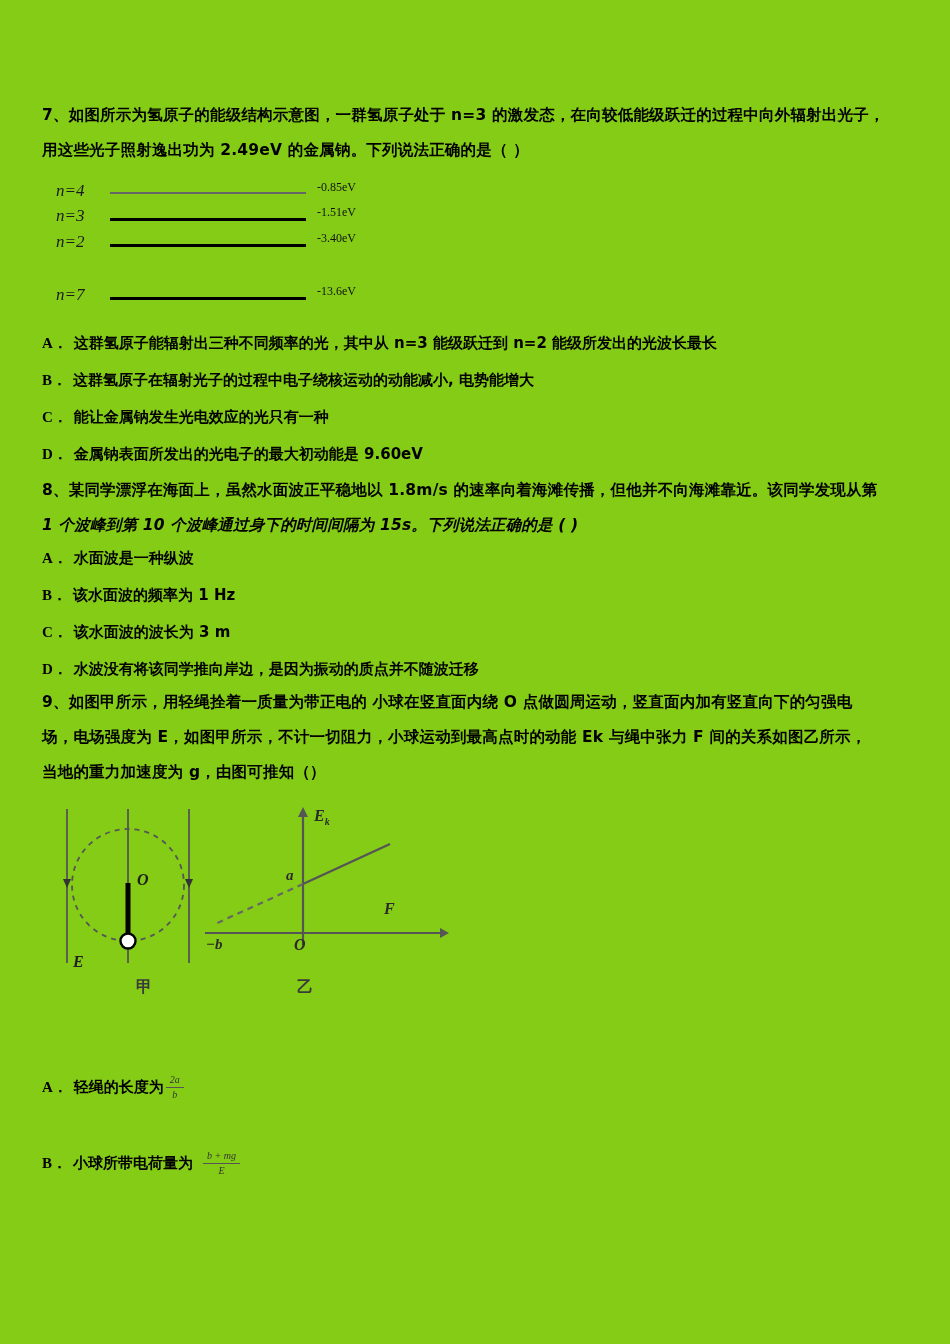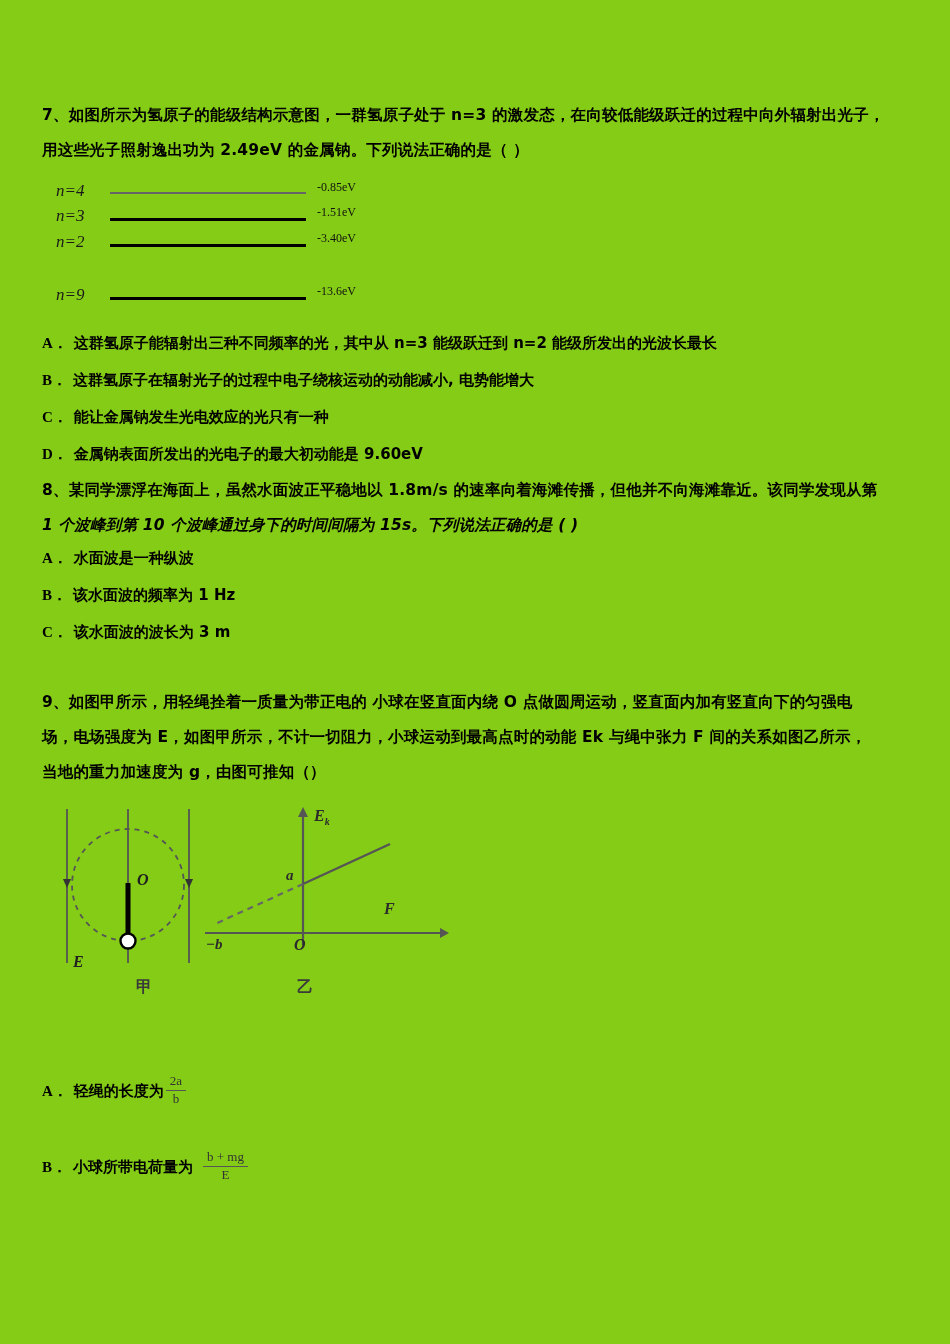--- a/index.html
+++ b/index.html
@@ -105,22 +105,23 @@
     font-size: 16px;
     color: #2b2b2b;
   }
 
   
   .frac {
     display: inline-block;
     vertical-align: -0.55em;
     text-align: center;
     font-family: "Liberation Serif", "DejaVu Serif", serif;
+    font-style: italic;
     font-weight: normal;
-    font-size: 13px;
+    font-size: 10px;
     line-height: 1.15;
     color: #333;
     margin: 0 2px;
   }
   .frac .num {
     display: block;
     padding: 0 4px 1px 4px;
     border-bottom: 1.4px solid #555;
   }
   .frac .den {
@@ -156,21 +157,21 @@
     <div class="lvl-val" style="left:275px; top:10px;">-0.85eV</div>
 
     <div class="lvl-label" style="left:14px; top:36px;">n=3</div>
     <div class="lvl-line" style="left:68px; top:48px; width:196px; height:2.6px;"></div>
     <div class="lvl-val" style="left:275px; top:35px;">-1.51eV</div>
 
     <div class="lvl-label" style="left:14px; top:62px;">n=2</div>
     <div class="lvl-line" style="left:68px; top:74px; width:196px; height:3.2px;"></div>
     <div class="lvl-val" style="left:275px; top:61px;">-3.40eV</div>
 
-    <div class="lvl-label" style="left:14px; top:115px;">n=9</div>
+    <div class="lvl-label" style="left:14px; top:115px;">n=7</div>
     <div class="lvl-line" style="left:68px; top:127px; width:196px; height:2.8px;"></div>
     <div class="lvl-val" style="left:275px; top:114px;">-13.6eV</div>
   </div>
 
   <div class="opt" style="left:42px; top:333px;">
     <span class="lbl">A．</span><span>这群氢原子能辐射出三种不同频率的光，其中从 n=3 能级跃迁到 n=2 能级所发出的光波长最长</span>
   </div>
   <div class="opt" style="left:42px; top:407px;">
     <span class="lbl">C．</span><span>能让金属钠发生光电效应的光只有一种</span>
   </div>
@@ -185,20 +186,23 @@
   <div class="qtext" style="left:42px; top:505px;font-style:italic;">1 个波峰到第 10 个波峰通过身下的时间间隔为 15s。下列说法正确的是   (      )</div>
 
   <div class="opt" style="left:42px; top:548px;">
     <span class="lbl">A．</span><span>水面波是一种纵波</span>
   </div>
   <div class="opt" style="left:42px; top:585px;">
     <span class="lbl">B．</span><span>该水面波的频率为 1 Hz</span>
   </div>
   <div class="opt" style="left:42px; top:622px;">
     <span class="lbl">C．</span><span>该水面波的波长为 3 m</span>
+  </div>
+  <div class="opt" style="left:42px; top:659px;">
+    <span class="lbl">D．</span><span>水波没有将该同学推向岸边，是因为振动的质点并不随波迁移</span>
   </div>
 
   <div class="qtext" style="left:42px; top:682px;">9、如图甲所示，用轻绳拴着一质量为带正电的 小球在竖直面内绕 O 点做圆周运动，竖直面内加有竖直向下的匀强电</div>
   <div class="qtext" style="left:42px; top:717px;">场，电场强度为 E，如图甲所示，不计一切阻力，小球运动到最高点时的动能 Ek 与绳中张力 F 间的关系如图乙所示，</div>
   <div class="qtext" style="left:42px; top:752px;">当地的重力加速度为 g，由图可推知（）</div>
 
   <div class="fig-jia">
     <svg width="185" height="215" viewBox="0 0 185 215">
 
       <g stroke="#555" stroke-width="1.8">

